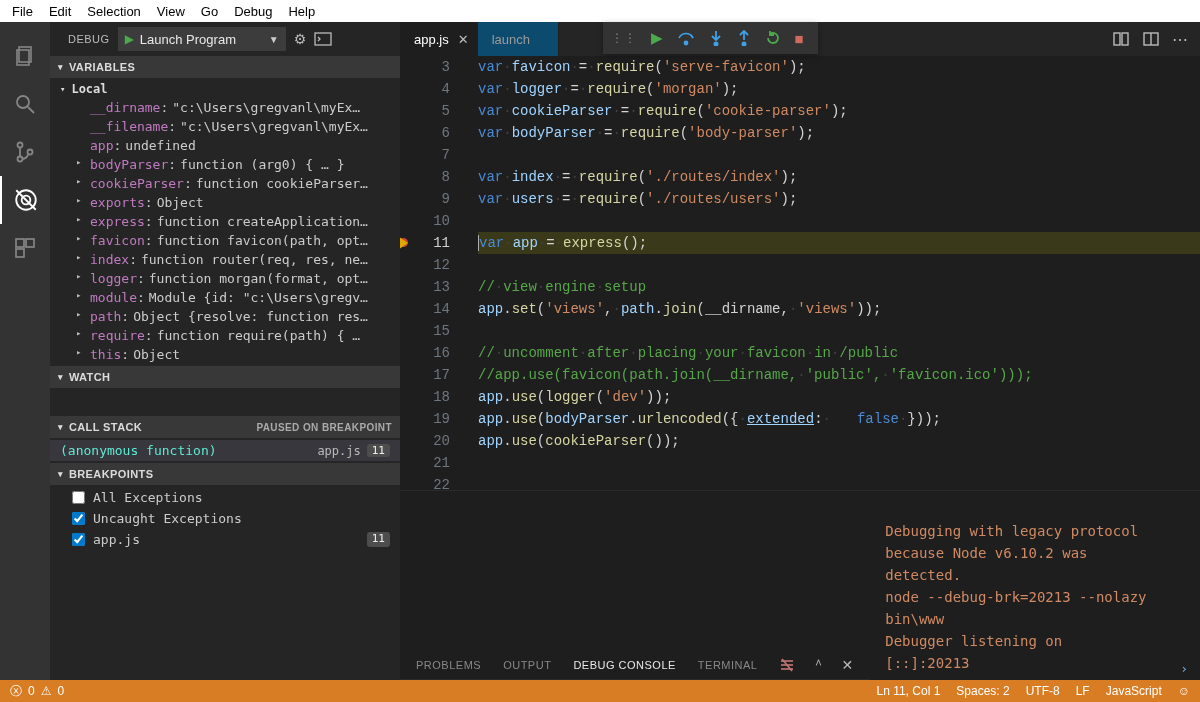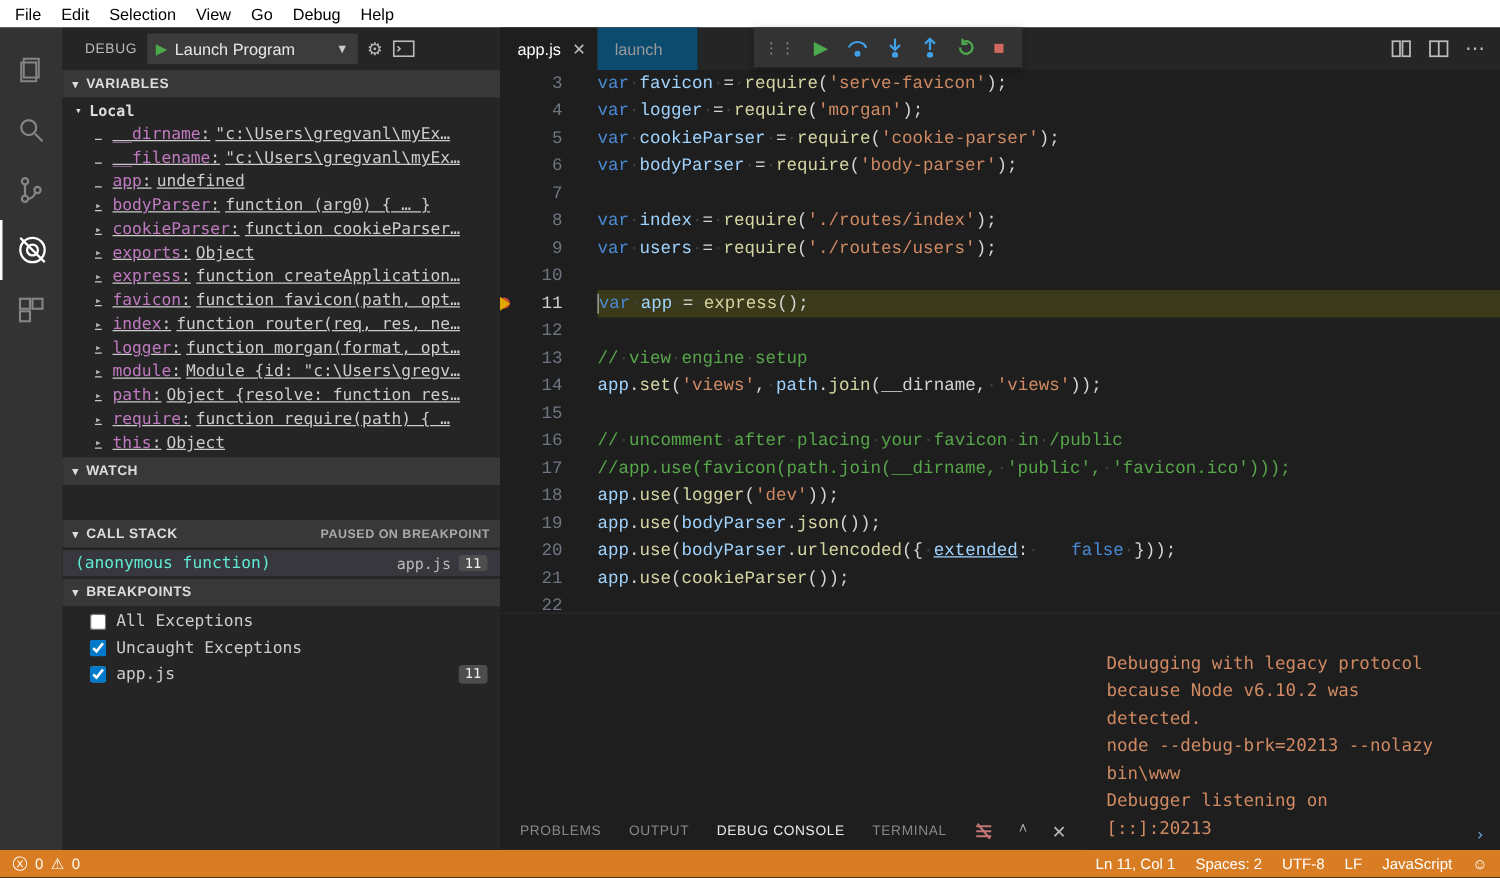--- a/index.html
+++ b/index.html
@@ -80,25 +80,24 @@
   letter-spacing: 0.4px;
   color: #dcdcdc;
 }
 .section-header .twisty { margin-right: 6px; font-size: 9px; color: #ddd; }
 .section-header .aux { margin-left: auto; font-size: 10px; font-weight: 600; color: #aaa; }
 
 .section-body { padding: 2px 0; font-family: Consolas, monospace; font-size: 13px; overflow: hidden; }
 .var-scope { display: flex; align-items: center; padding: 2px 10px; font-weight: 700; font-size: 12px; color: #ddd; }
 .var-scope .twisty { margin-right: 6px; font-size: 9px; }
 .var-row {
-  display: flex; align-items: center;
+  display: flex; 
   padding: 2px 4px 2px 26px;
   white-space: nowrap; overflow: hidden; text-overflow: ellipsis;
   color: #ccc;
-  text-decoration: underline;
 }
 .var-row .twisty { width: 12px; font-size: 9px; color: #bbb; margin-right: 2px; }
 .var-name { color: #c07ac0; }
 .var-colon { color: #ccc; }
 .var-val { color: #ccc; margin-left: 4px; overflow: hidden; text-overflow: ellipsis; }
 
 .callstack-row {
   display: flex; align-items: center;
   padding: 3px 10px;
   background: #37373d;
@@ -503,21 +502,20 @@
           <div class="cline"><span class="tk-kw">var<span class="tk-ws">·</span></span><span class="tk-id">users</span><span class="tk-txt"><span class="tk-ws">·</span>=<span class="tk-ws">·</span></span><span class="tk-fn">require</span><span class="tk-txt">(</span><span class="tk-str">'./routes/users'</span><span class="tk-txt">);</span></div>
           <div class="cline"></div>
           <div class="cline current"><span class="tk-cursor"></span><span class="tk-kw">var<span class="tk-ws">·</span></span><span class="tk-id">app</span><span class="tk-txt"><span class="tk-ws">·</span>=<span class="tk-ws">·</span></span><span class="tk-fn">express</span><span class="tk-txt">();</span></div>
           <div class="cline"></div>
           <div class="cline"><span class="tk-cmt">//<span class="tk-ws">·</span>view<span class="tk-ws">·</span>engine<span class="tk-ws">·</span>setup</span></div>
           <div class="cline"><span class="tk-id">app</span><span class="tk-txt">.</span><span class="tk-fn">set</span><span class="tk-txt">(</span><span class="tk-str">'views'</span><span class="tk-txt">,<span class="tk-ws">·</span></span><span class="tk-id">path</span><span class="tk-txt">.</span><span class="tk-fn">join</span><span class="tk-txt">(__dirname,<span class="tk-ws">·</span></span><span class="tk-str">'views'</span><span class="tk-txt">));</span></div>
           <div class="cline"></div>
           <div class="cline"><span class="tk-cmt">//<span class="tk-ws">·</span>uncomment<span class="tk-ws">·</span>after<span class="tk-ws">·</span>placing<span class="tk-ws">·</span>your<span class="tk-ws">·</span>favicon<span class="tk-ws">·</span>in<span class="tk-ws">·</span>/public</span></div>
           <div class="cline"><span class="tk-cmt">//app.use(favicon(path.join(__dirname,<span class="tk-ws">·</span>'public',<span class="tk-ws">·</span>'favicon.ico')));</span></div>
           <div class="cline"><span class="tk-id">app</span><span class="tk-txt">.</span><span class="tk-fn">use</span><span class="tk-txt">(</span><span class="tk-fn">logger</span><span class="tk-txt">(</span><span class="tk-str">'dev'</span><span class="tk-txt">));</span></div>
-          <div class="cline"><span class="tk-id">app</span><span class="tk-txt">.</span><span class="tk-fn">use</span><span class="tk-txt">(</span><span class="tk-id">bodyParser</span><span class="tk-txt">.</span><span class="tk-fn">json</span><span class="tk-txt">());</span></div>
           <div class="cline"><span class="tk-id">app</span><span class="tk-txt">.</span><span class="tk-fn">use</span><span class="tk-txt">(</span><span class="tk-id">bodyParser</span><span class="tk-txt">.</span><span class="tk-fn">urlencoded</span><span class="tk-txt">({<span class="tk-ws">·</span></span><span class="tk-prop">extended</span><span class="tk-txt">:<span class="tk-ws">·</span></span><span class="tk-bool">false</span><span class="tk-txt"><span class="tk-ws">·</span>}));</span></div>
           <div class="cline"><span class="tk-id">app</span><span class="tk-txt">.</span><span class="tk-fn">use</span><span class="tk-txt">(</span><span class="tk-fn">cookieParser</span><span class="tk-txt">());</span></div>
         </div>
     </div>
 
     <div class="panel-wrap">
       <div class="panel-tabs" id="panel-tabs">
           <span class="ptab">PROBLEMS</span>
           <span class="ptab">OUTPUT</span>
           <span class="ptab active">DEBUG CONSOLE</span>

